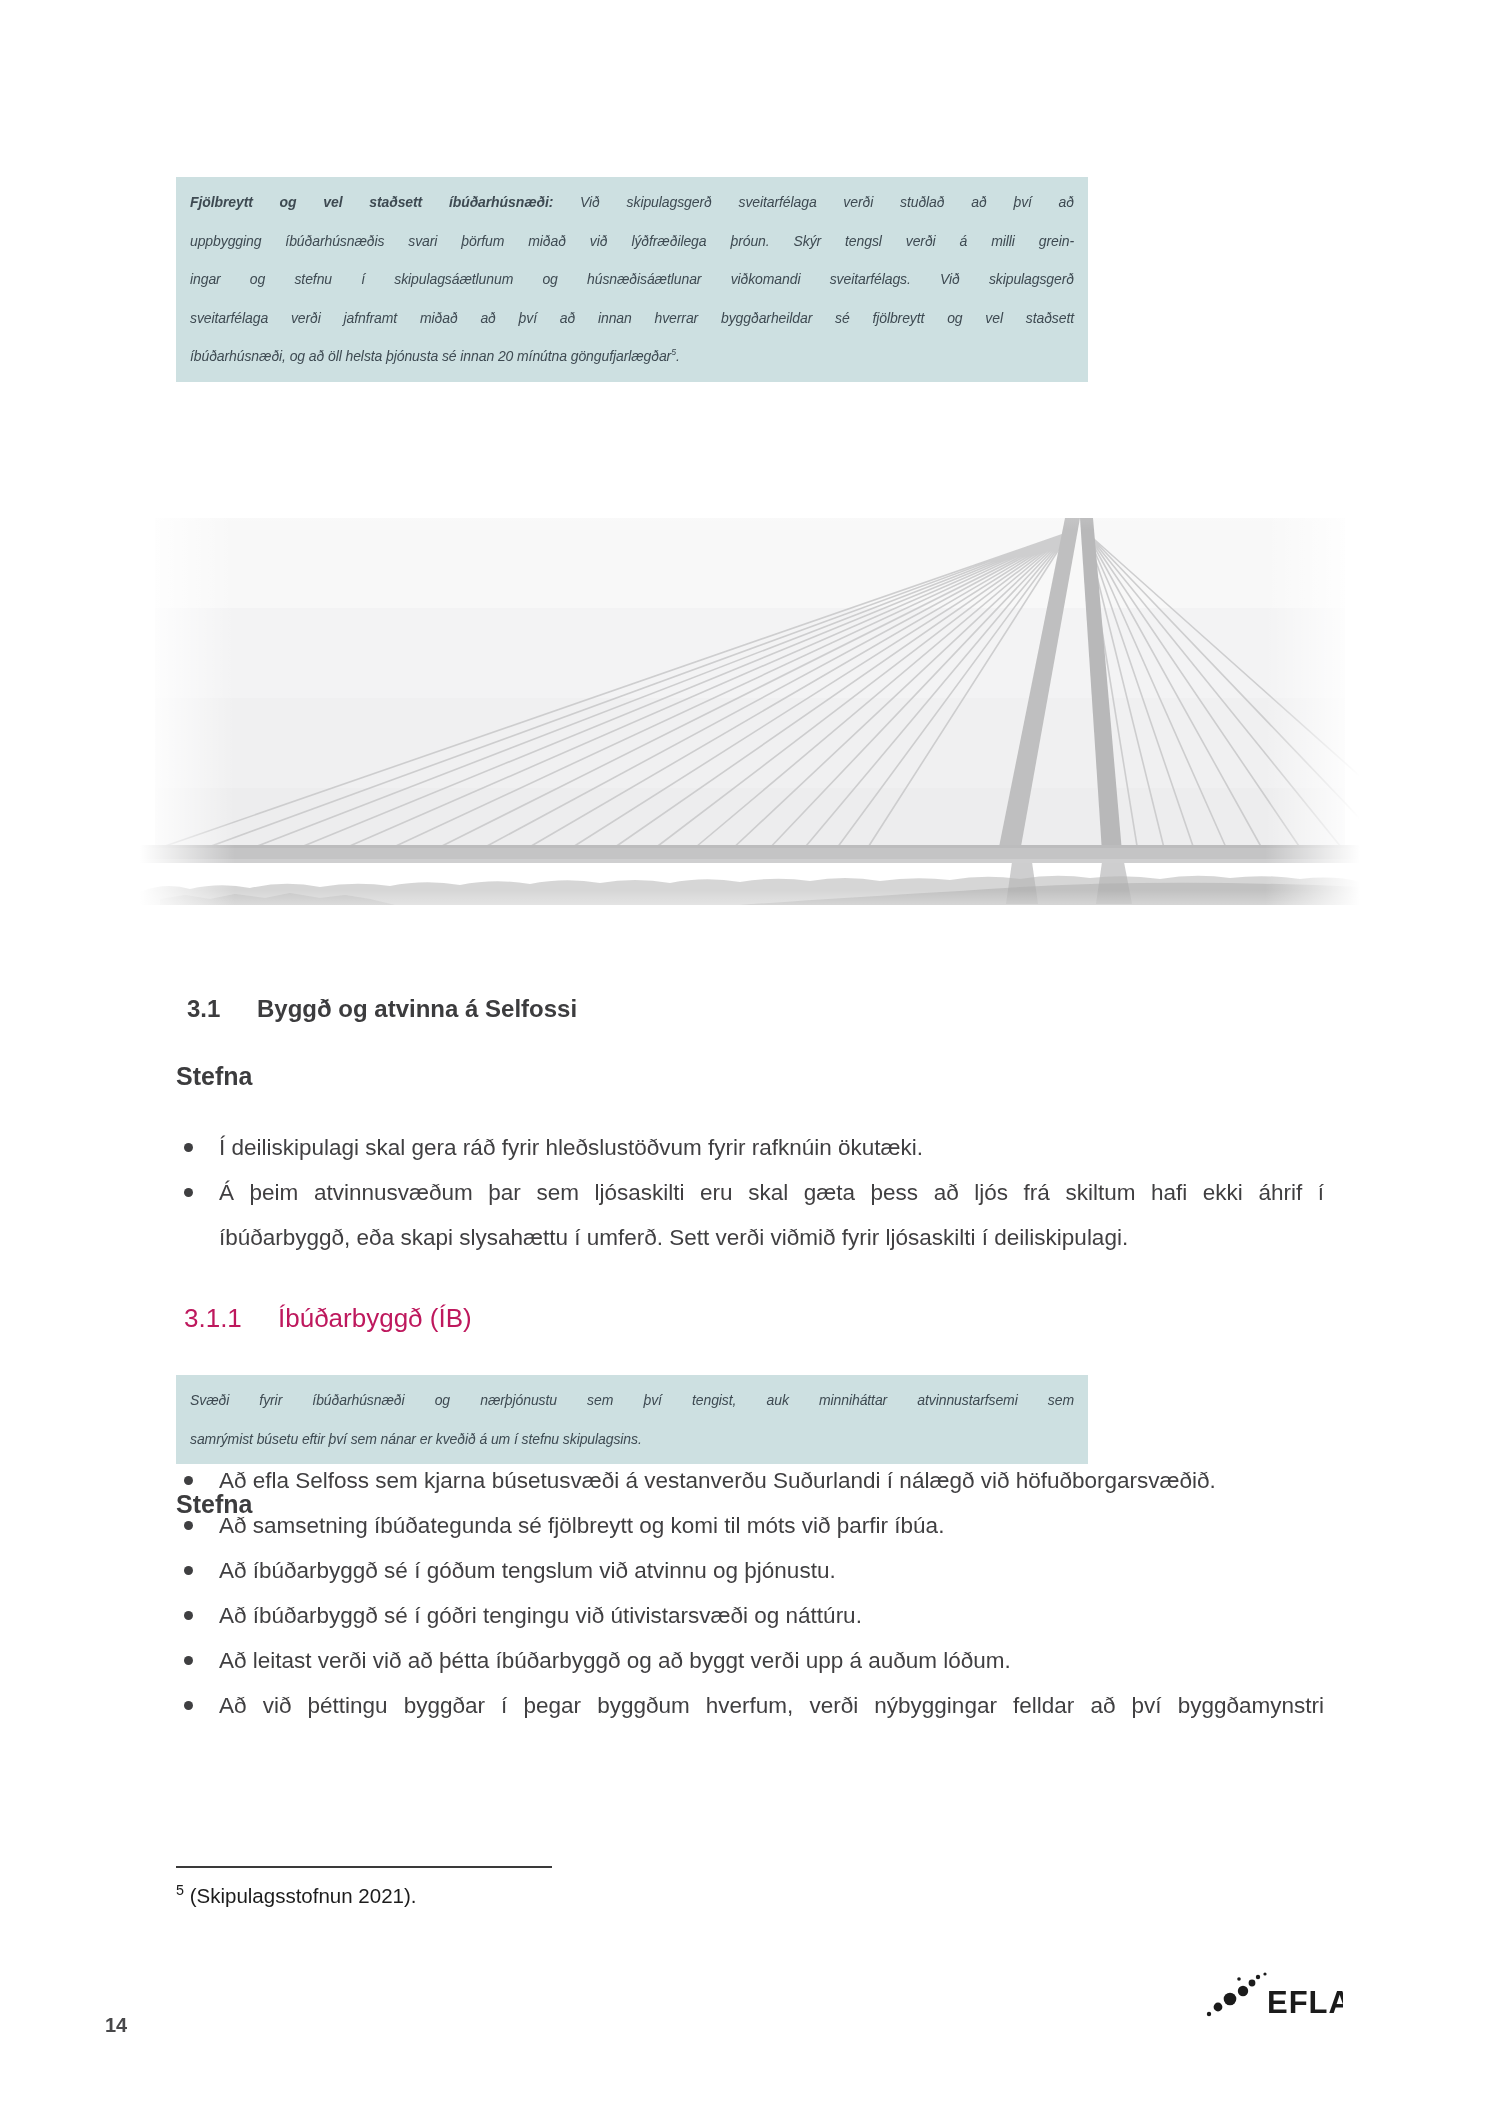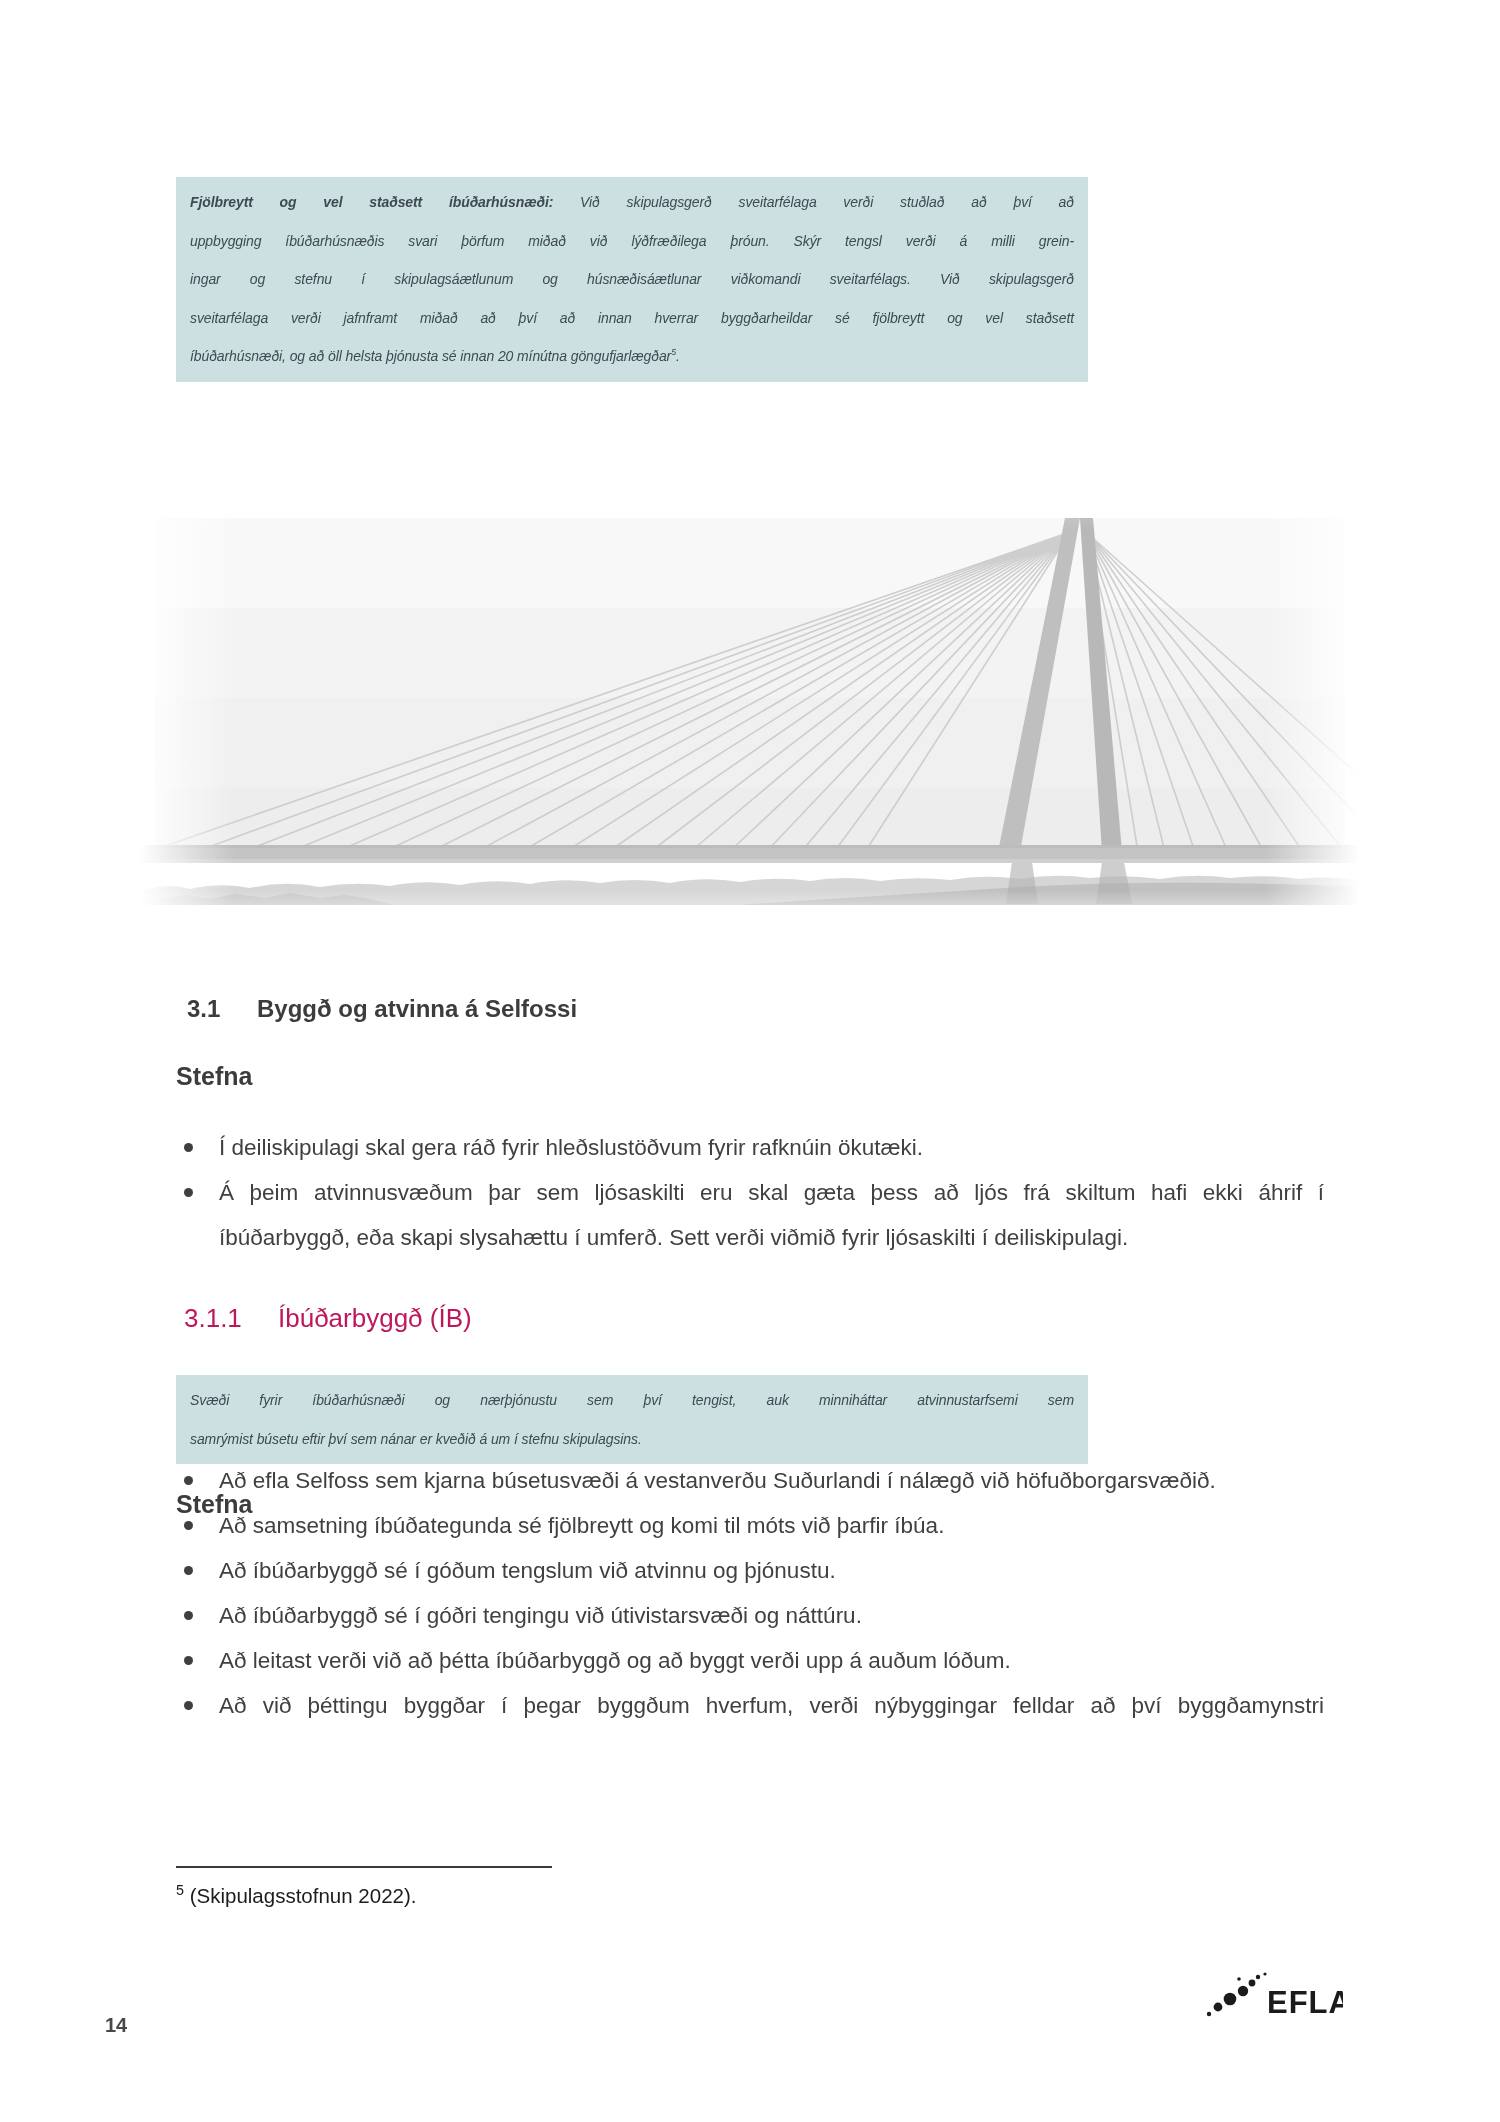--- a/index.html
+++ b/index.html
@@ -181,21 +181,21 @@
       <span class="dot"></span>
       <div class="li-text">
         <div class="jfull">Að við þéttingu byggðar í þegar byggðum hverfum, verði nýbyggingar felldar að því byggðamynstri</div>
       </div>
     </li>
   </ul>
 
   <div class="fn-rule"></div>
   <div class="footnote">
     <sup>5</sup>
-    <span>(Skipulagsstofnun 2022).</span>
+    <span>(Skipulagsstofnun 2021).</span>
   </div>
 
   <div class="page-number">14</div>
 
   <div class="efla-logo">
     <svg viewBox="0 0 140 52">
       <g fill="#1b1b1b">
         <circle cx="6" cy="42" r="2.2"></circle>
         <circle cx="15" cy="35" r="4.4"></circle>
         <circle cx="27" cy="27" r="6.3"></circle>

